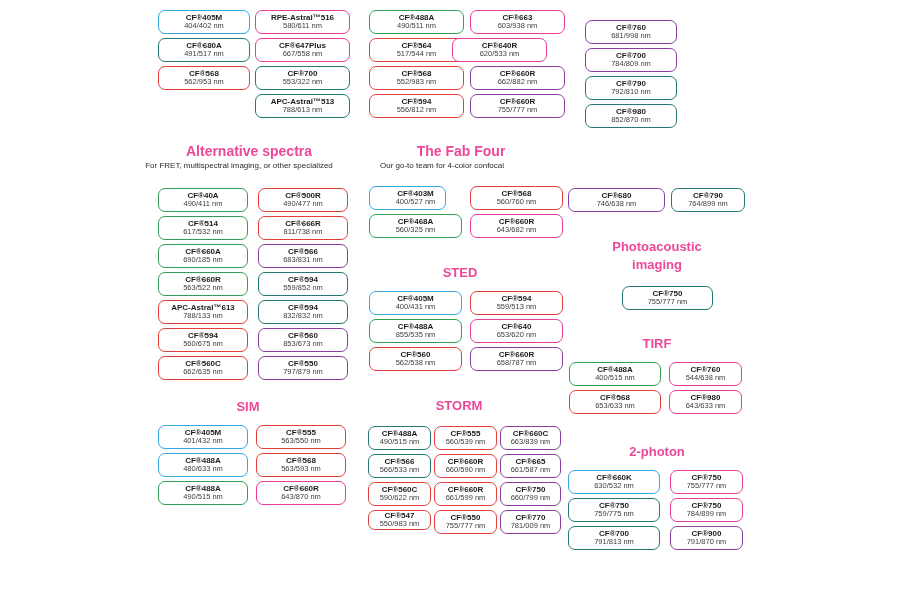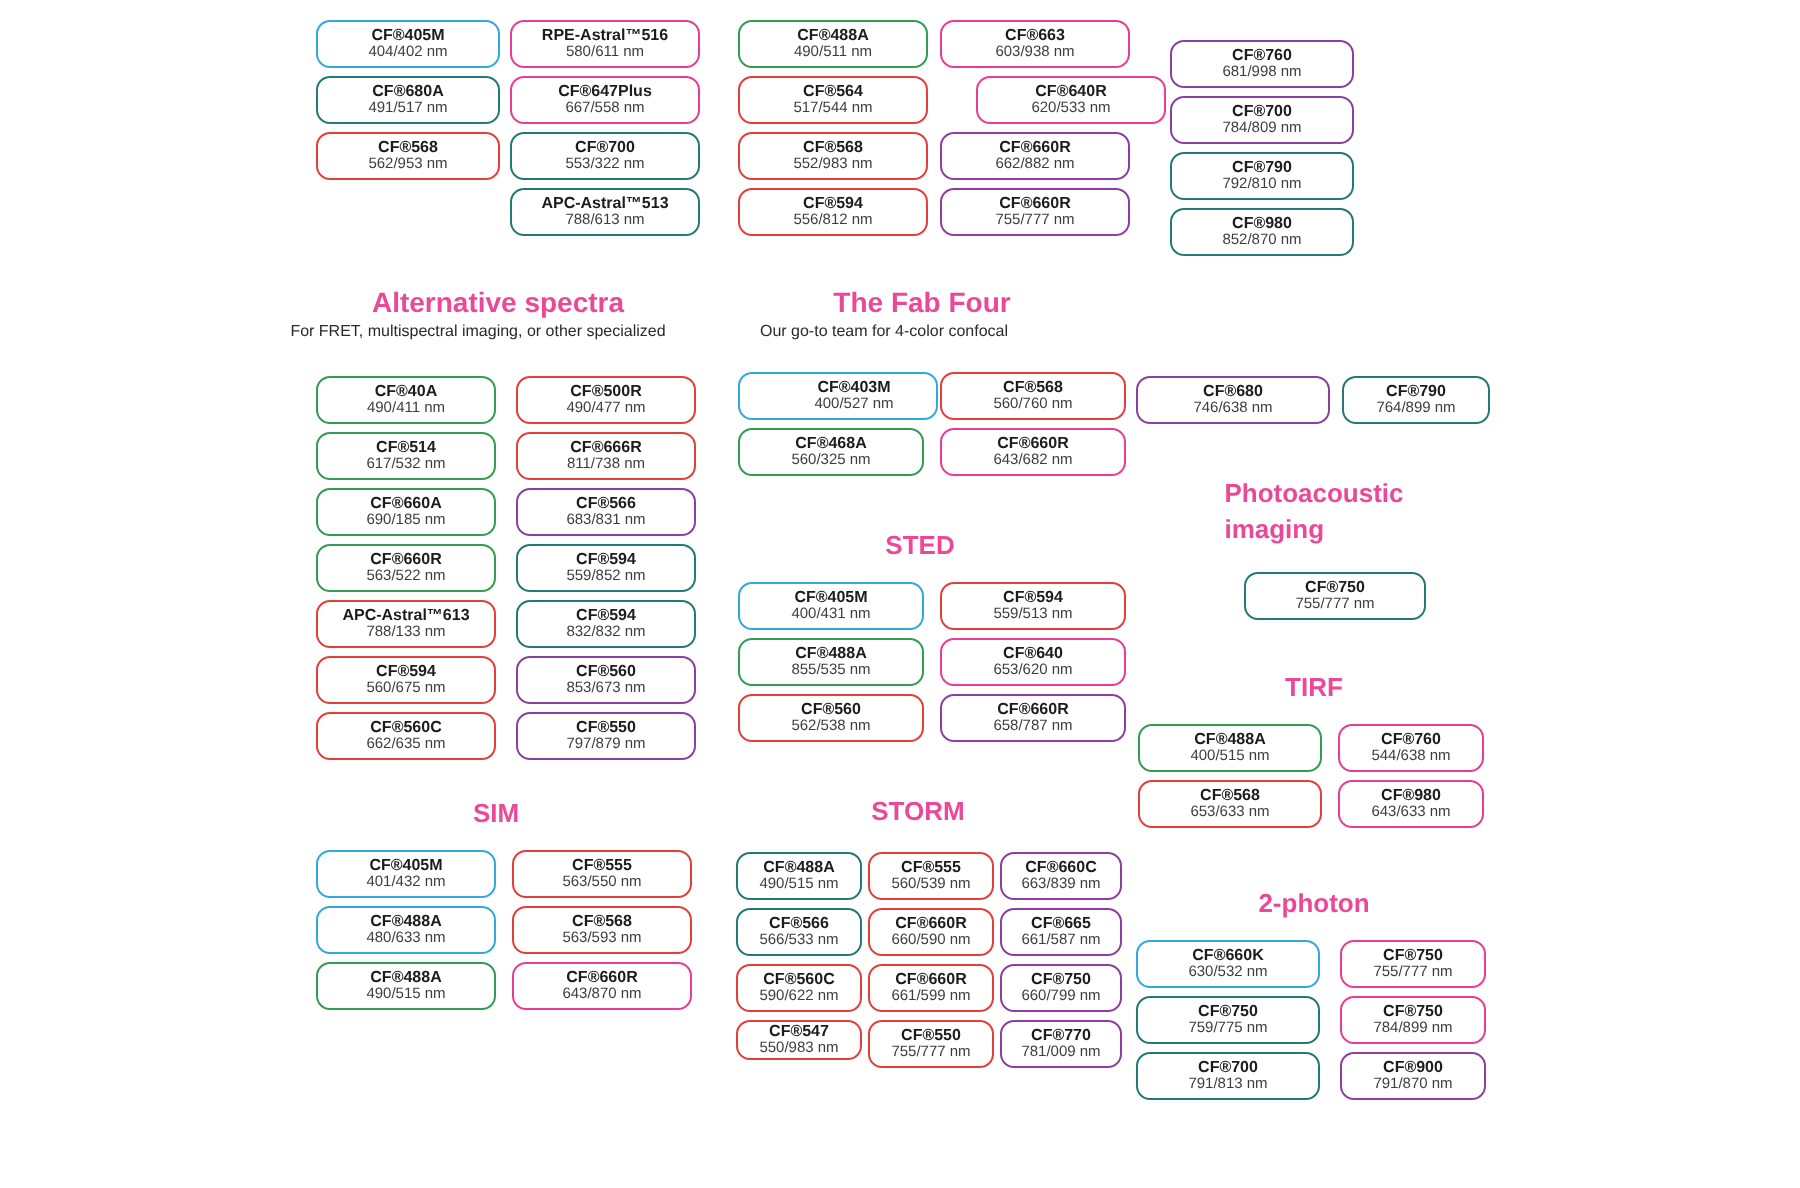--- a/index.html
+++ b/index.html
@@ -15,21 +15,21 @@
   }
   .dye-name{font-size:8px;font-weight:bold;color:#1c1c1c;white-space:nowrap;}
   .dye-nm{font-size:7.5px;color:#3d3d3d;white-space:nowrap;}
   .group-title{
     position:absolute;transform:translateX(-50%);font-weight:bold;color:#ec4899;
     white-space:nowrap;letter-spacing:0;
   }
   .group-subtitle{
     position:absolute;transform:translateX(-50%);font-size:8px;color:#2a2a2a;white-space:nowrap;
   }
-  .title-line{text-align:left;}
+  .title-line{text-align:center;}
 </style>
 </head>
 <body>
 
 <div id="canvas">
     <div class="dye-box" style="left: 158px; top: 10px; width: 92px; height: 24px; border-color: rgb(49, 168, 224);">
       <div class="dye-name">CF®405M</div>
       <div class="dye-nm">404/402 nm</div>
     </div>
     <div class="dye-box" style="left: 158px; top: 38px; width: 92px; height: 24px; border-color: rgb(34, 122, 114);">
@@ -69,21 +69,21 @@
       <div class="dye-nm">552/983 nm</div>
     </div>
     <div class="dye-box" style="left: 369px; top: 94px; width: 95px; height: 24px; border-color: rgb(228, 62, 59);">
       <div class="dye-name">CF®594</div>
       <div class="dye-nm">556/812 nm</div>
     </div>
     <div class="dye-box" style="left: 470px; top: 10px; width: 95px; height: 24px; border-color: rgb(234, 60, 150);">
       <div class="dye-name">CF®663</div>
       <div class="dye-nm">603/938 nm</div>
     </div>
-    <div class="dye-box" style="left: 488px; top: 38px; width: 95px; height: 24px; border-color: rgb(234, 60, 150);">
+    <div class="dye-box" style="left: 452px; top: 38px; width: 95px; height: 24px; border-color: rgb(234, 60, 150);">
       <div class="dye-name">CF®640R</div>
       <div class="dye-nm">620/533 nm</div>
     </div>
     <div class="dye-box" style="left: 470px; top: 66px; width: 95px; height: 24px; border-color: rgb(139, 63, 160);">
       <div class="dye-name">CF®660R</div>
       <div class="dye-nm">662/882 nm</div>
     </div>
     <div class="dye-box" style="left: 470px; top: 94px; width: 95px; height: 24px; border-color: rgb(139, 63, 160);">
       <div class="dye-name">CF®660R</div>
       <div class="dye-nm">755/777 nm</div>
@@ -157,21 +157,21 @@
     <div class="dye-box" style="left: 258px; top: 328px; width: 90px; height: 24px; border-color: rgb(139, 63, 160);">
       <div class="dye-name">CF®560</div>
       <div class="dye-nm">853/673 nm</div>
     </div>
     <div class="dye-box" style="left: 258px; top: 356px; width: 90px; height: 24px; border-color: rgb(139, 63, 160);">
       <div class="dye-name">CF®550</div>
       <div class="dye-nm">797/879 nm</div>
     </div>
     <div class="group-title" style="left: 461px; top: 143px; font-size: 14px;">The Fab Four</div>
     <div class="group-subtitle" style="left: 442px; top: 161px;">Our go-to team for 4-color confocal</div>
-    <div class="dye-box" style="left: 369px; top: 186px; width: 100px; height: 24px; border-color: rgb(49, 168, 224); padding-left: 16px;">
+    <div class="dye-box" style="left: 369px; top: 186px; width: 77px; height: 24px; border-color: rgb(49, 168, 224); padding-left: 16px;">
       <div class="dye-name">CF®403M</div>
       <div class="dye-nm">400/527 nm</div>
     </div>
     <div class="dye-box" style="left: 369px; top: 214px; width: 93px; height: 24px; border-color: rgb(47, 158, 80);">
       <div class="dye-name">CF®468A</div>
       <div class="dye-nm">560/325 nm</div>
     </div>
     <div class="dye-box" style="left: 470px; top: 186px; width: 93px; height: 24px; border-color: rgb(228, 62, 59);">
       <div class="dye-name">CF®568</div>
       <div class="dye-nm">560/760 nm</div>

